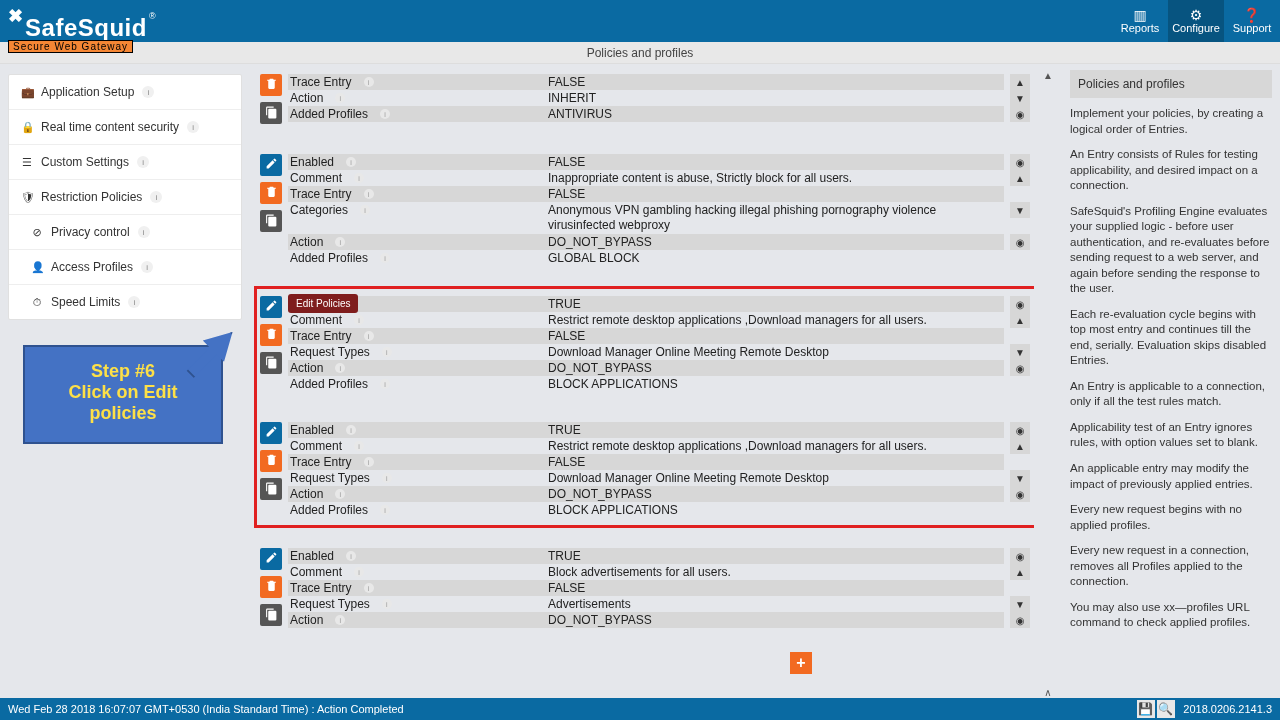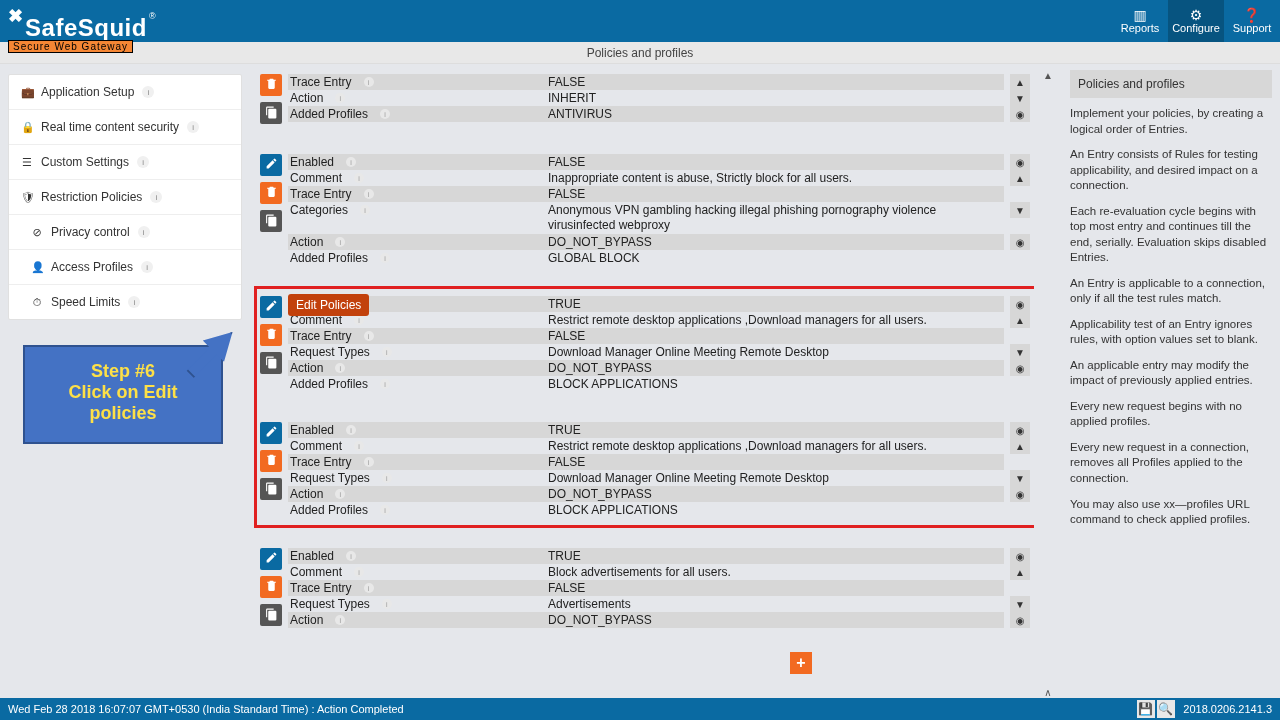--- a/index.html
+++ b/index.html
@@ -80,22 +80,22 @@
   }
   .cbtn {
     width:20px;height:16px;background:#d7d7d7;color:#333;font-size:10px;
     display:flex;align-items:center;justify-content:center;
   }
   .cbtn + .cbtn { margin-top: 0; }
   .highlight-box {
     position: absolute; border: 3px solid #e02020; pointer-events: none;
   }
   .tooltip {
-    position: absolute; left: 28px; top: -2px; background: #c2410c; color: #fff;
-    font-size: 12px; padding: 4px 8px; border-radius: 3px; white-space: nowrap;
+    position: absolute; left: 28px; top: -2px; background: #7f1d1d; color: #fff;
+    font-size: 10px; padding: 4px 8px; border-radius: 3px; white-space: nowrap;
   }
   .rightcol { width: 28px; display:flex;flex-direction:column;align-items:center;padding-top:6px;gap:4px; }
   .rightcol .chev { font-size:10px;color:#555; }
   .rhelp {
     width: 218px; padding: 6px 8px 8px; font-size: 11.5px; color: #333; line-height:1.35;
   }
   .rhelp-title {
     background:#d7d7d7; padding: 6px 8px; font-size: 12px; color:#333; margin-bottom:8px;
   }
   .rhelp p { margin-bottom: 10px; }
@@ -526,20 +526,21 @@
   <div class="rightcol">
     <span class="chev">▲</span>
     <span class="chev" style="margin-top:auto">∧</span>
   </div>
 
   <div class="rhelp">
     <div class="rhelp-title">Policies and profiles</div>
     <div id="help-paras">
         <p>Implement your policies, by creating a logical order of Entries.</p>
         <p>An Entry consists of Rules for testing applicability, and desired impact on a connection.</p>
+        <p>SafeSquid's Profiling Engine evaluates your supplied logic - before user authentication, and re-evaluates before sending request to a web server, and again before sending the response to the user.</p>
         <p>Each re-evaluation cycle begins with top most entry and continues till the end, serially. Evaluation skips disabled Entries.</p>
         <p>An Entry is applicable to a connection, only if all the test rules match.</p>
         <p>Applicability test of an Entry ignores rules, with option values set to blank.</p>
         <p>An applicable entry may modify the impact of previously applied entries.</p>
         <p>Every new request begins with no applied profiles.</p>
         <p>Every new request in a connection, removes all Profiles applied to the connection.</p>
         <p>You may also use xx—profiles URL command to check applied profiles.</p>
       </div>
   </div>
 </div>

